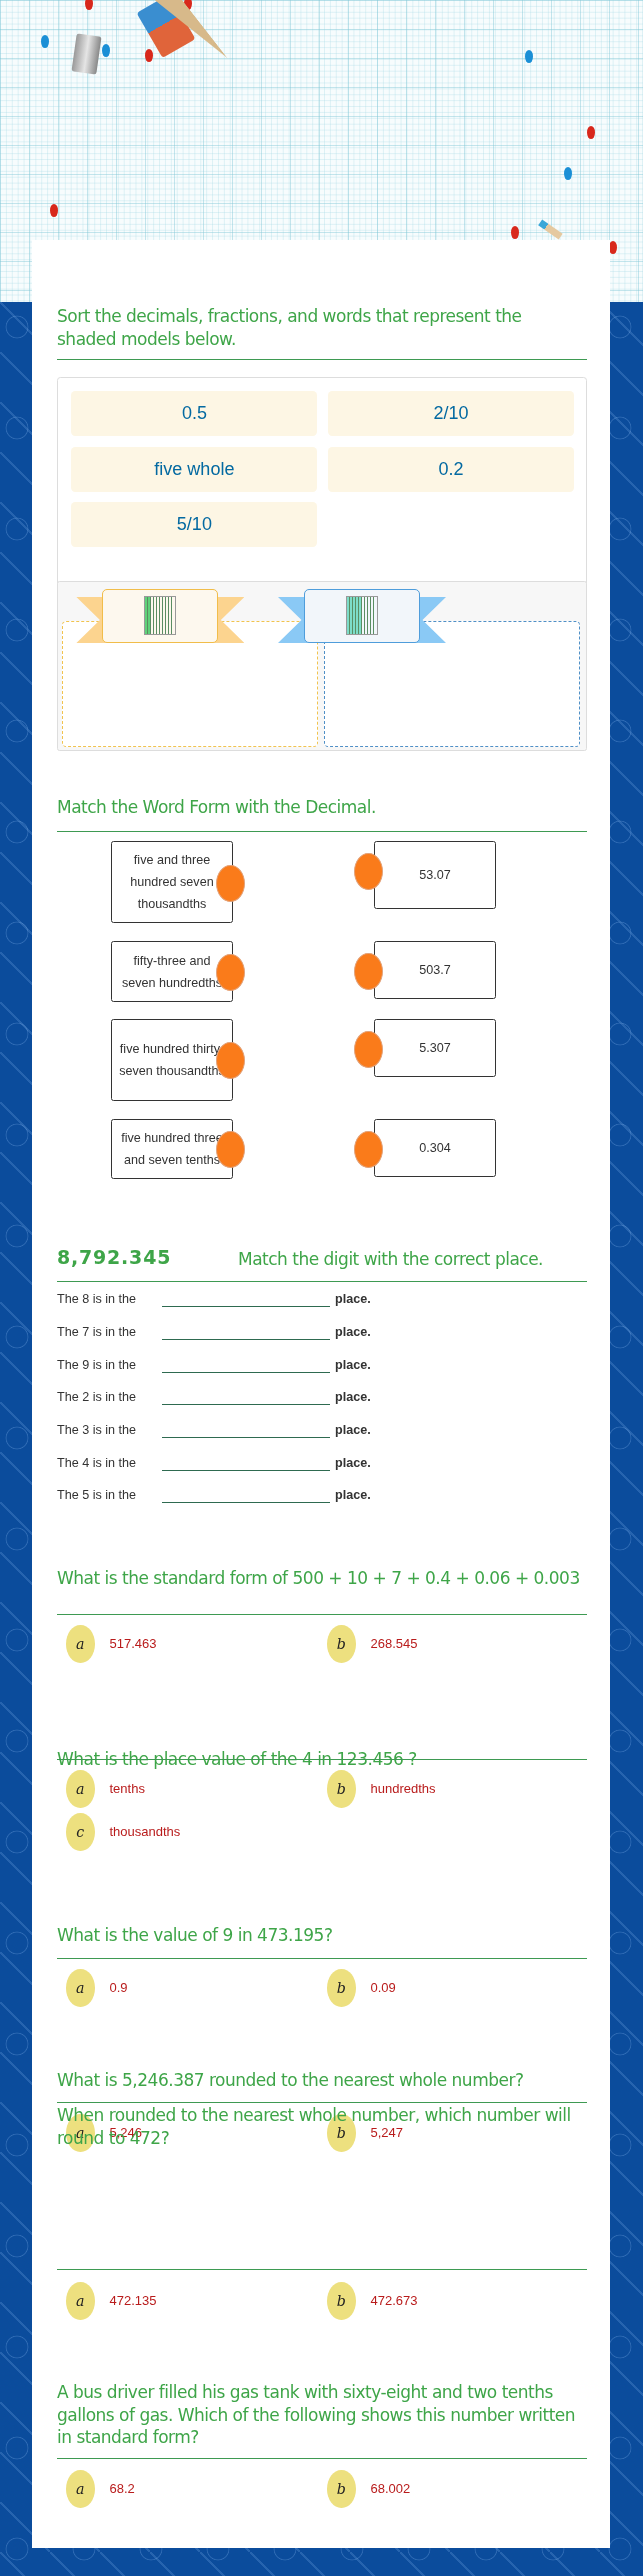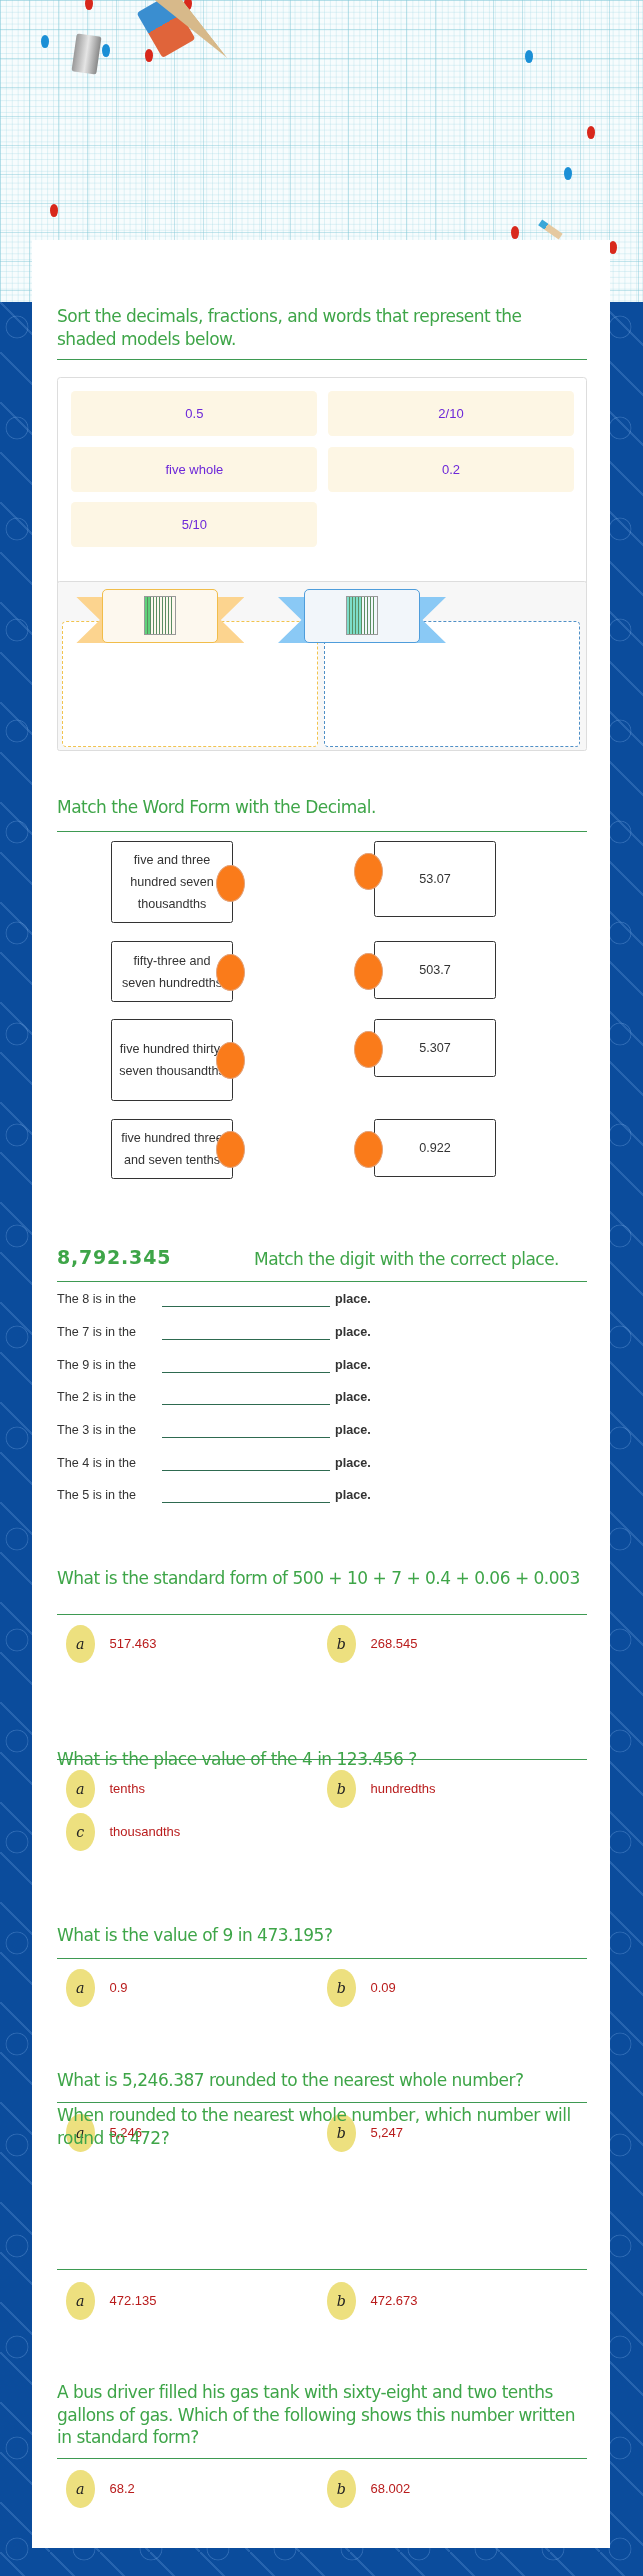--- a/index.html
+++ b/index.html
@@ -60,21 +60,21 @@
   }
   .rule { position: absolute; left: 25px; width: 530px; height: 0.8px; background: #3e9a52; }
   
   .sort-box {
     position: absolute; left: 25px; top: 75px; width: 530px; height: 240px;
     border: 0.8px solid #ddd; border-radius: 3.4px; background: #fff;
   }
   .sort-item {
     position: absolute; width: 246px; height: 45px;
     background: #fdf6e4; border-radius: 4.2px;
-    font-size: 13px; color: #6d28d9;
+    font-size: 18px; color: #0369a1;
     display: flex; align-items: center; justify-content: center;
     cursor: grab;
   }
   .bins {
     position: absolute; left: 25px; top: 342px; width: 530px; height: 170px;
     background: #f7f7f7; border: 0.8px solid #ddd; border-radius: 2.5px;
   }
   .bin-zone {
     position: absolute; top: 39px; width: 256px; height: 126px;
     border-radius: 4.2px; background: #fff;
@@ -186,42 +186,42 @@
       </div>
     </div>
   </div>
 
   <div>
     <div class="q-title" style="top:556px;">Match the Word Form with the Decimal.</div>
     <div class="rule" style="top:591px;"></div>
 
     <div class="match-box" style="left:79px;top:601px;height:82px;">five and three hundred seven thousandths</div>
     <div class="knob" style="left:184px;top:625px;"></div>
-    <div class="match-box" style="left:342px;top:601px;height:76px;">53.07</div>
+    <div class="match-box" style="left:342px;top:601px;height:68px;">53.07</div>
     <div class="knob" style="left:322px;top:613px;"></div>
 
     <div class="match-box" style="left:79px;top:701px;height:61px;">fifty-three and seven hundredths</div>
     <div class="knob" style="left:184px;top:714px;"></div>
     <div class="match-box" style="left:342px;top:701px;height:58px;">503.7</div>
     <div class="knob" style="left:322px;top:713px;"></div>
 
     <div class="match-box" style="left:79px;top:779px;height:82px;">five hundred thirty-seven thousandths</div>
     <div class="knob" style="left:184px;top:802px;"></div>
     <div class="match-box" style="left:342px;top:779px;height:58px;">5.307</div>
     <div class="knob" style="left:322px;top:791px;"></div>
 
     <div class="match-box" style="left:79px;top:879px;height:60px;">five hundred three and seven tenths</div>
     <div class="knob" style="left:184px;top:891px;"></div>
-    <div class="match-box" style="left:342px;top:879px;height:58px;">0.922</div>
+    <div class="match-box" style="left:342px;top:879px;height:58px;">0.304</div>
     <div class="knob" style="left:322px;top:891px;"></div>
   </div>
 
   <div>
     <div style="position:absolute;left:25px;top:1006px;font-family:'DejaVu Sans',sans-serif;font-weight:bold;font-size:19px;color:#3ea548;letter-spacing:0.8px;">8,792.345</div>
-    <div class="q-title" style="top:1008px;left:222px;width:352px;">Match the digit with the correct place.</div>
+    <div class="q-title" style="top:1008px;left:206px;width:352px;">Match the digit with the correct place.</div>
     <div class="rule" style="top:1041px;"></div>
 
     <div class="fill-row" style="top:1049px;">
       <span class="pre">The 8 is in the</span>
       <span class="blank"></span>
       <span class="post">place.</span>
     </div>
     <div class="fill-row" style="top:1082px;">
       <span class="pre">The 7 is in the</span>
       <span class="blank"></span>

